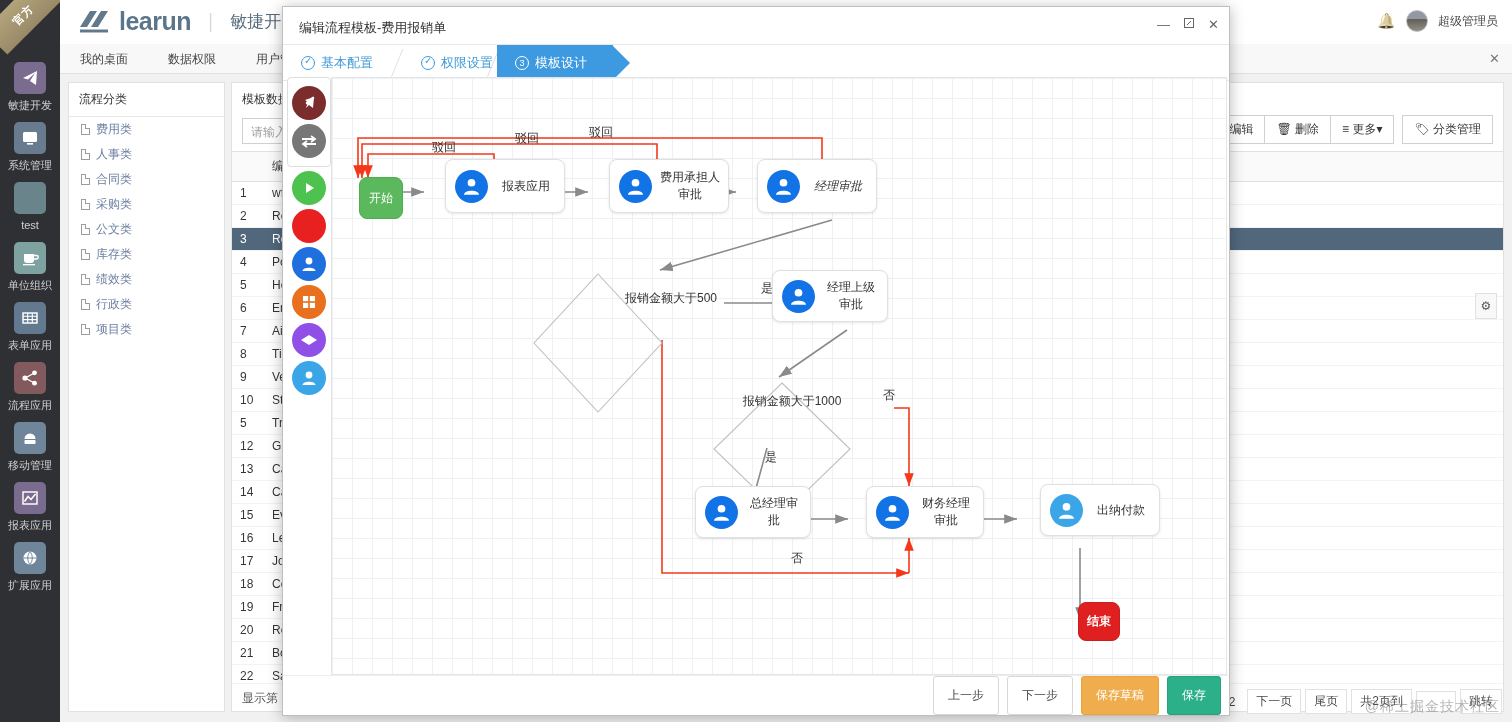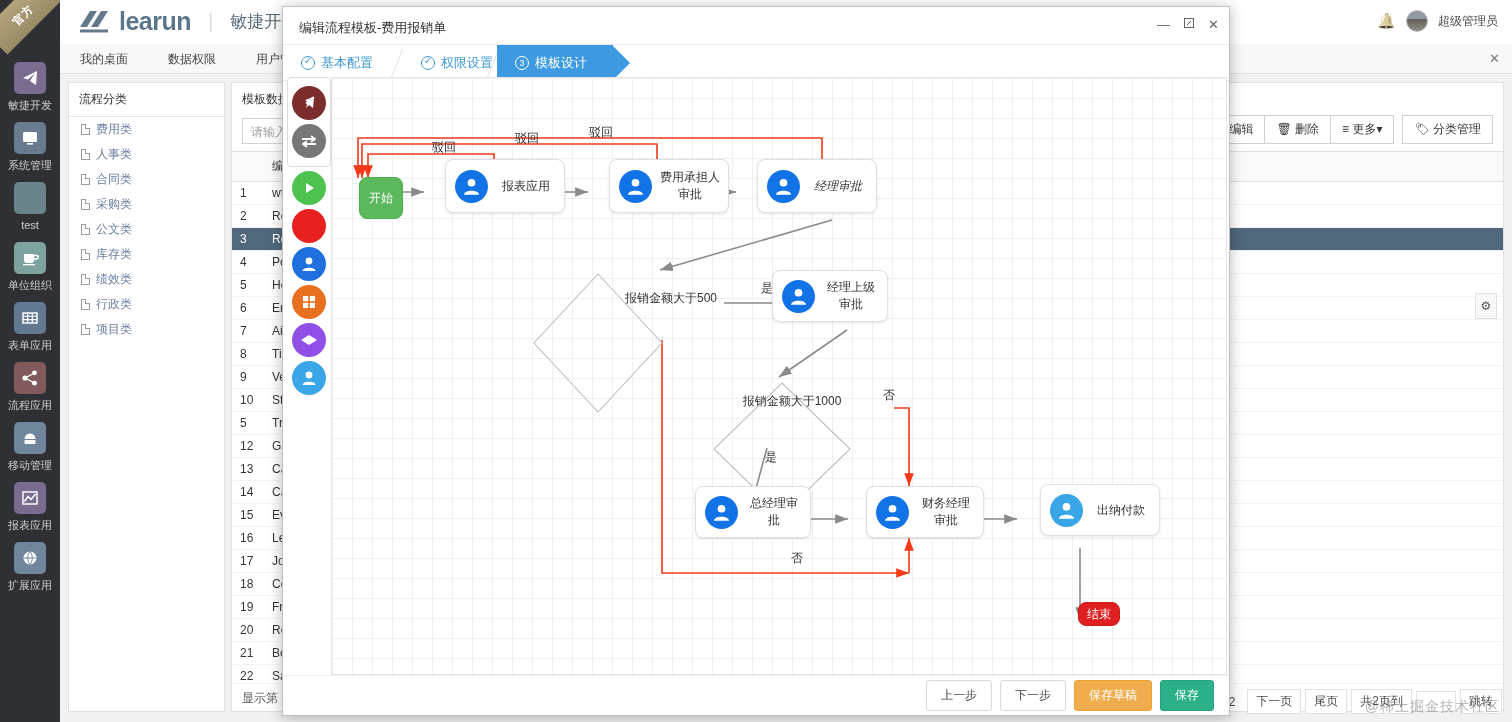--- a/index.html
+++ b/index.html
@@ -128,21 +128,21 @@
      align-items:center; justify-content:center; font-size:12px; color:#fff; }
   .term.start { background:#5cb85c; border:1px solid #4cae4c; }
   .term.end { background:#e02020; border:1px solid #c71f1f; }
   .dia { position:absolute; }
   .dia .lbl { position:absolute; left:50%; top:50%; transform:translate(-50%,-50%);
      font-size:12px; color:#333; white-space:nowrap; }
   .elab { position:absolute; font-size:12px; color:#333; background:transparent; }
 
   
   .m-foot { position:absolute; left:0; right:0; bottom:0; height:40px; border-top:1px solid #eee;
-     display:flex; justify-content:flex-end; align-items:center; gap:8px; padding-right:15px; }
+     display:flex; justify-content:flex-end; gap:8px; padding-right:8px; }
   .fbtn { border:1px solid #d8d8d8; background:#fff; color:#444; font-size:12px; padding:6px 14px; border-radius:3px;}
   .fbtn.warn { background:#f0ad4e; border-color:#eea236; color:#fff; }
   .fbtn.ok { background:#2bb08a; border-color:#26a07d; color:#fff; }
 
   .watermark { position:absolute; right:12px; bottom:6px; font-size:14px; color:rgba(120,120,120,.55);
      letter-spacing:1px; pointer-events:none; }
 </style>
 </head>
 <body>
 
@@ -616,21 +616,21 @@
         </div>
         <div class="node" style="left: 708px; top: 406px; width: 120px; height: 52px;">
           <span class="av light">
             <svg width="21" height="21" viewBox="0 0 18 18">
               <circle cx="9" cy="5.8" r="3.3" fill="#fff"></circle>
               <path d="M2.6 16 C2.6 11.4 15.4 11.4 15.4 16 Z" fill="#fff"></path>
             </svg>
           </span>
           <span class="lb">出纳付款</span>
         </div>
-        <div class="term end" style="left: 746px; top: 524px; width: 42px; height: 24px;">
+        <div class="term end" style="left: 746px; top: 524px; width: 42px; height: 39px; font-weight: bold;">
           <span>结束</span>
         </div>
       </div>
     <div id="flow-labels">
         <span class="elab" style="left: 100px; top: 61px;">驳回</span>
         <span class="elab" style="left: 183px; top: 52px;">驳回</span>
         <span class="elab" style="left: 257px; top: 46px;">驳回</span>
         <span class="elab" style="left: 429px; top: 202px;">是</span>
         <span class="elab" style="left: 551px; top: 309px;">否</span>
         <span class="elab" style="left: 433px; top: 371px;">是</span>

